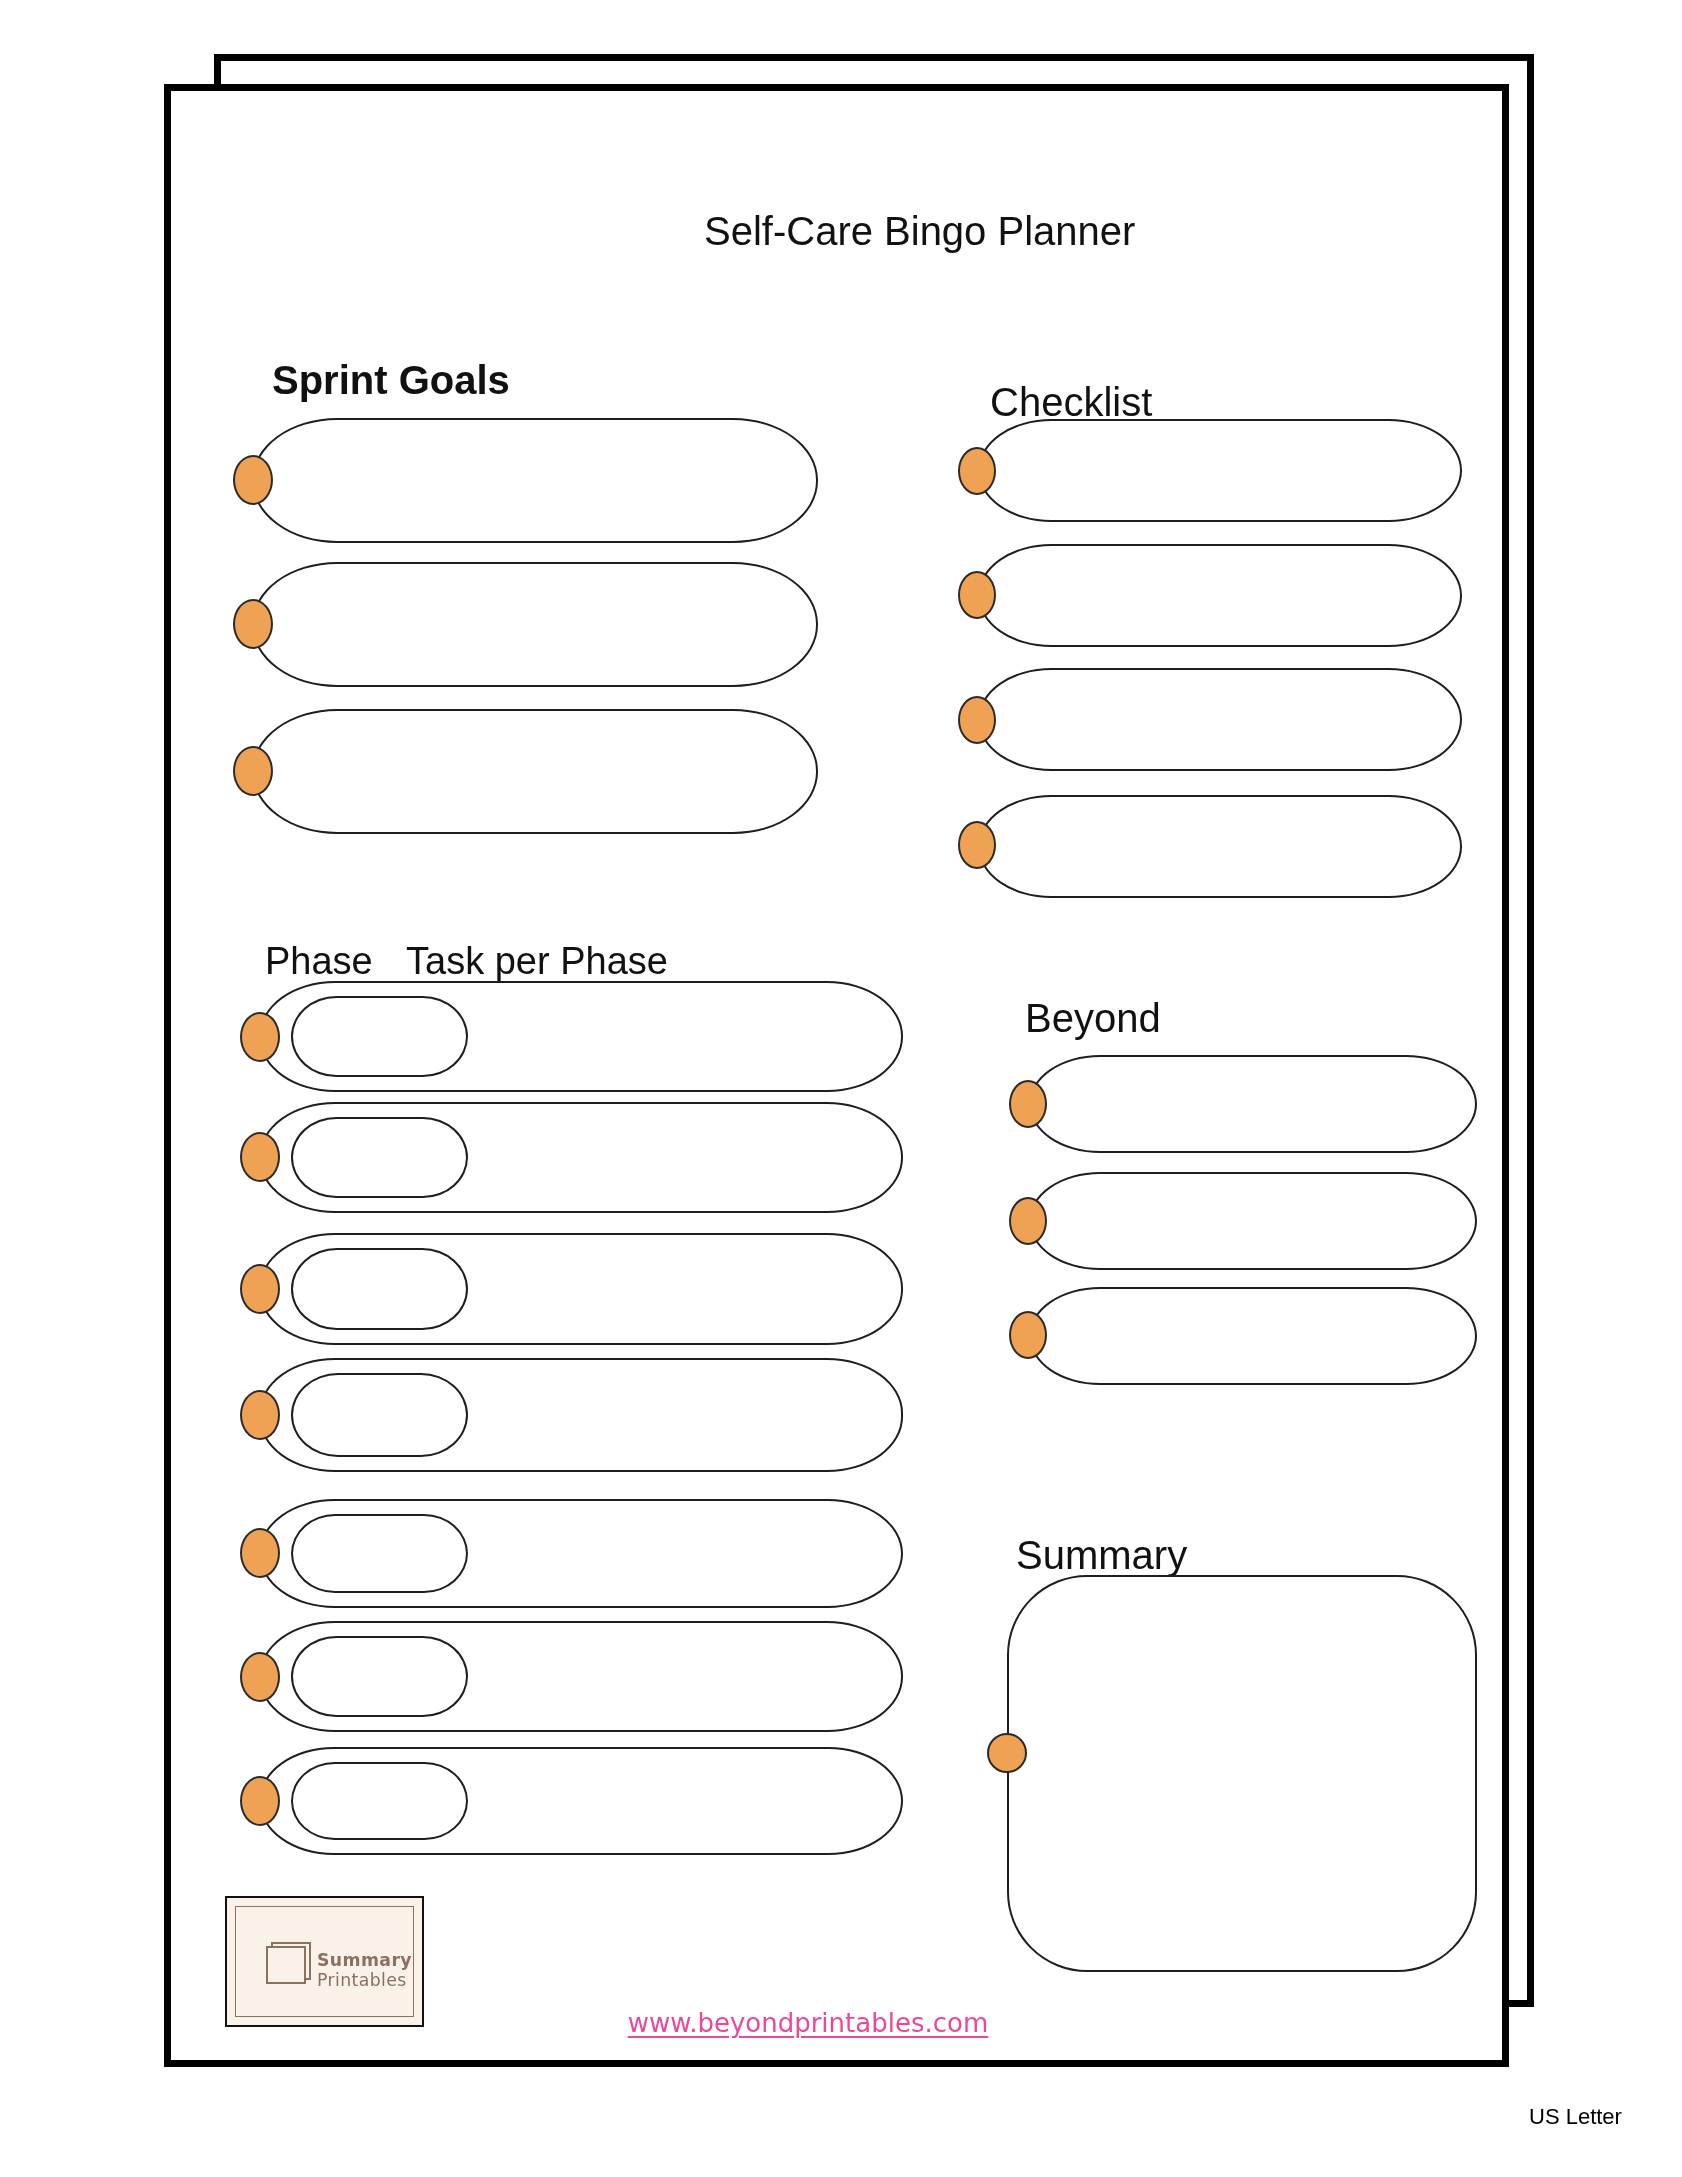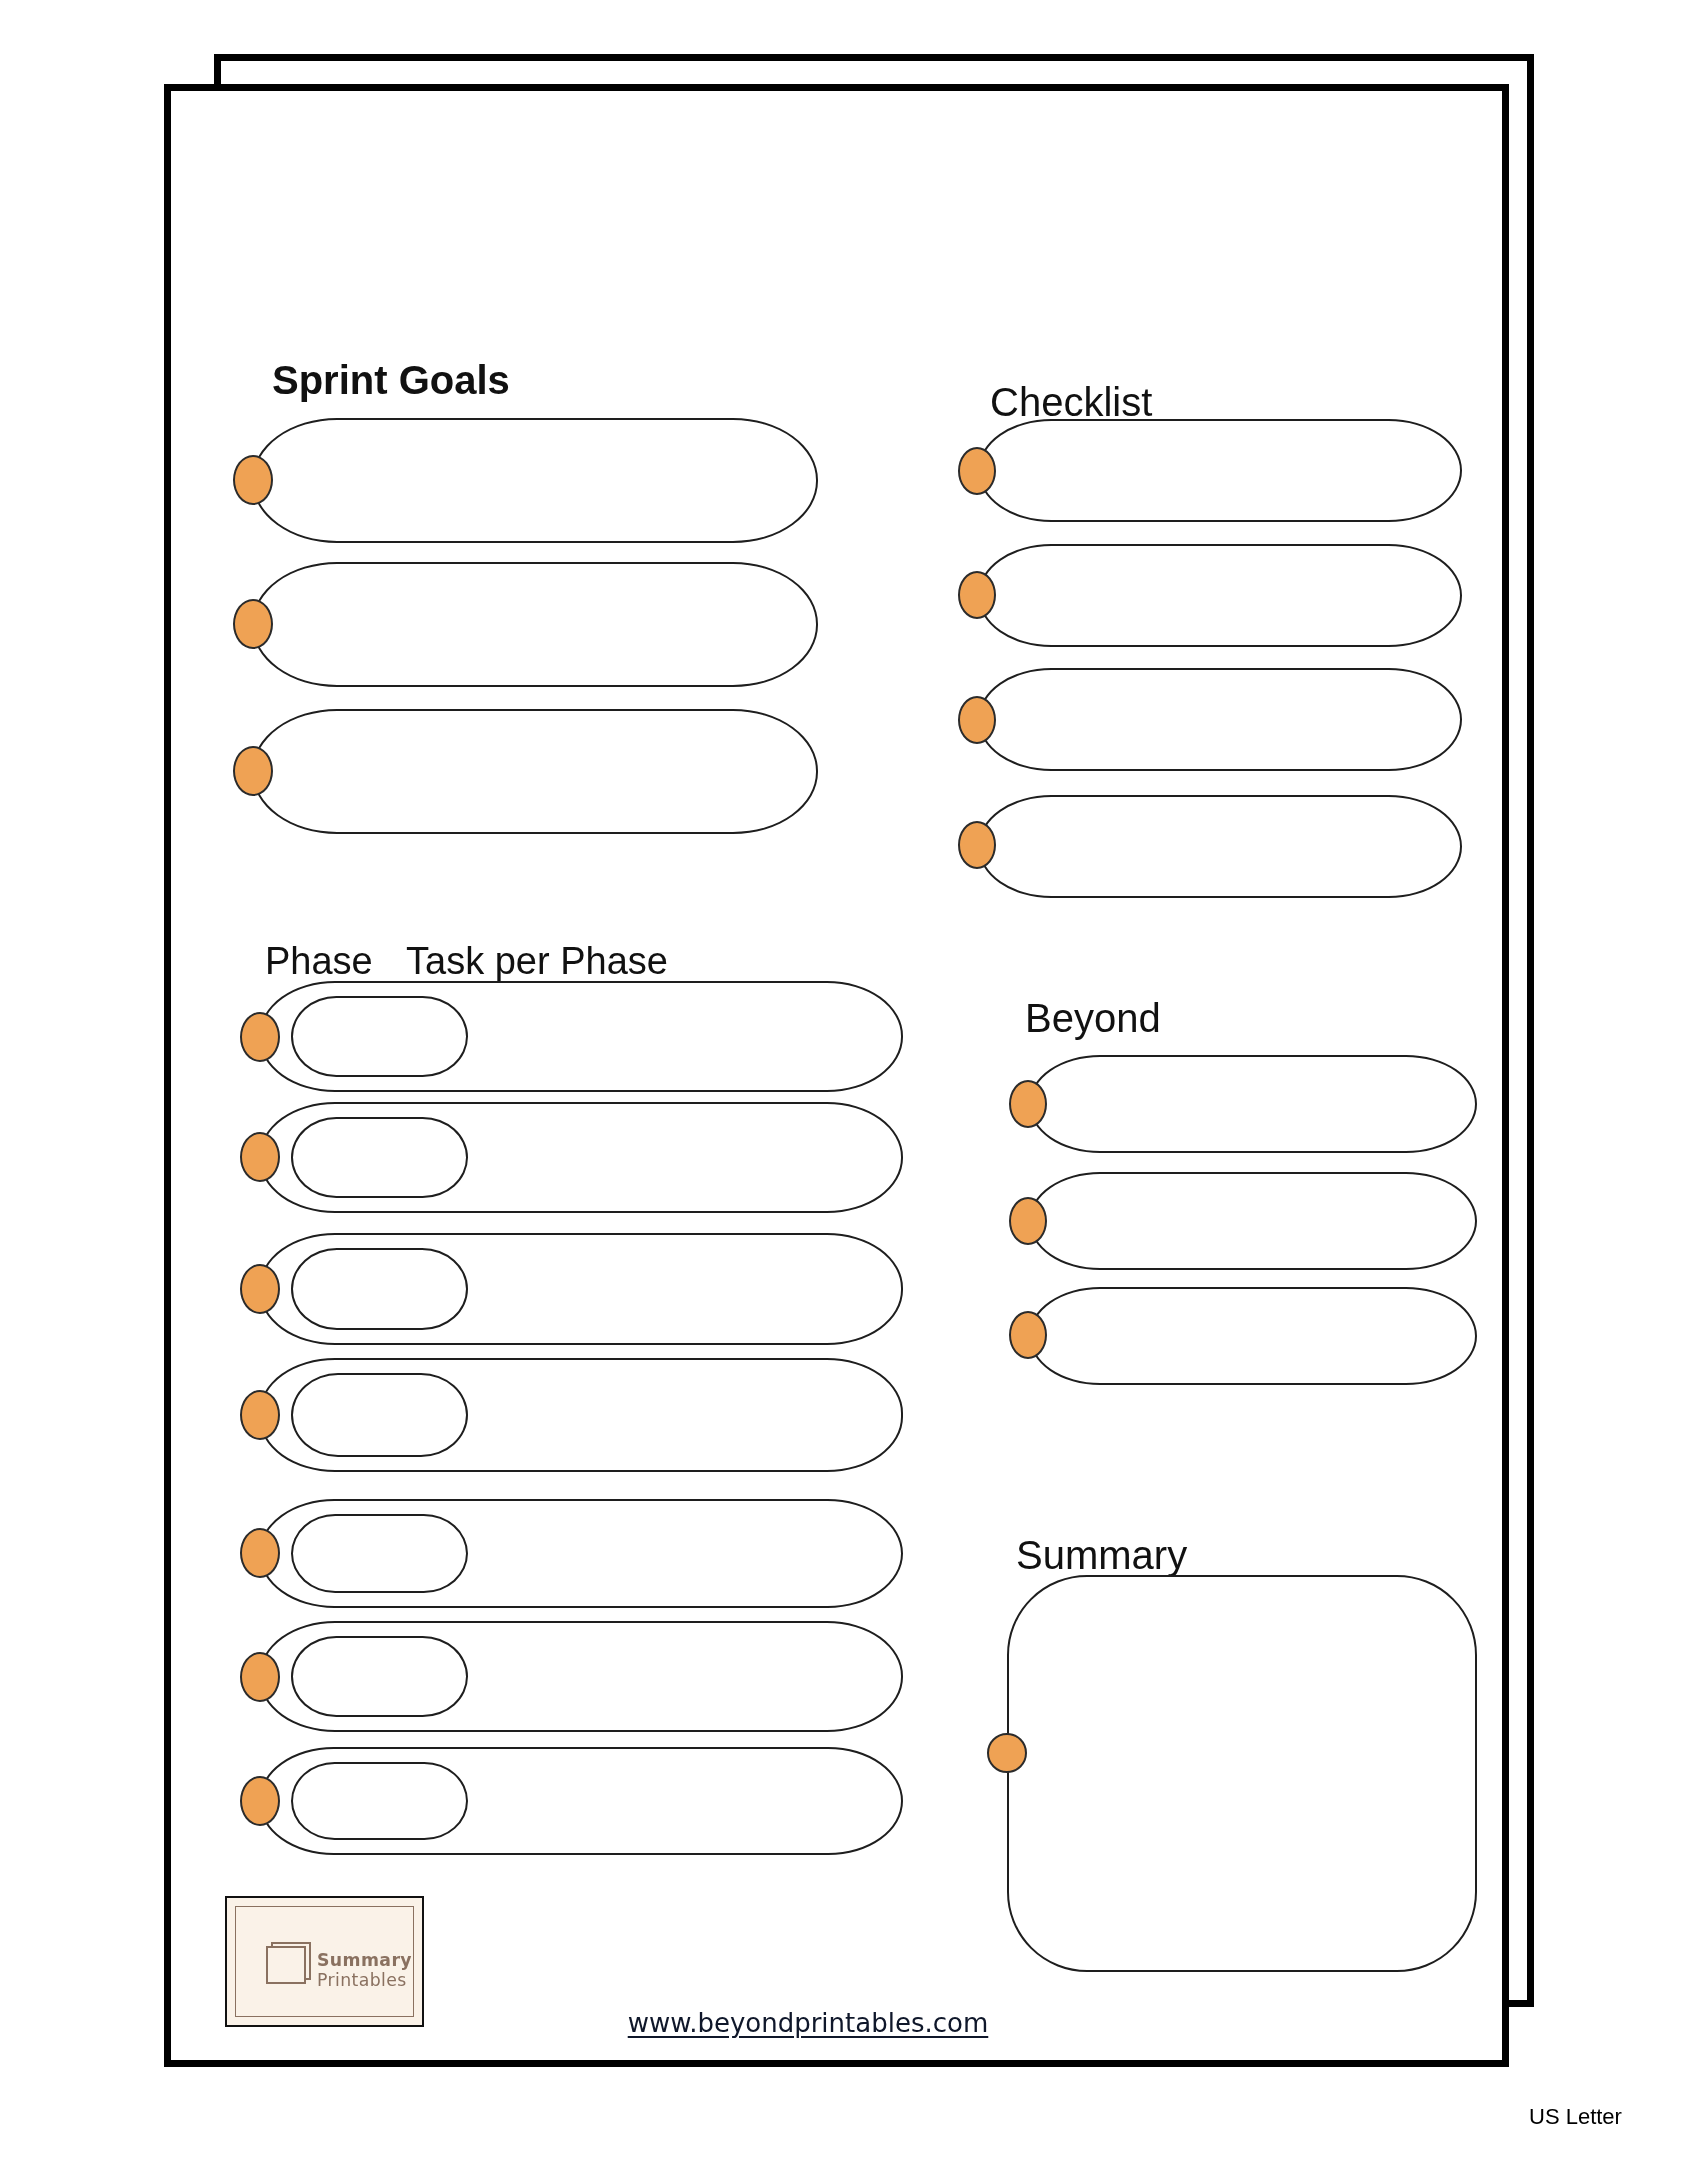--- a/index.html
+++ b/index.html
@@ -39,31 +39,32 @@
   
   .logo-box{position:absolute;left:225px;top:1896px;width:199px;height:131px;background:var(--cream);border:2.6px solid #111;}
   .logo-frame{position:absolute;left:7.8px;top:7.8px;right:7.8px;bottom:7.8px;border:1.7px solid var(--brown);}
   .logo-icon{position:absolute;left:39px;top:48px;width:43px;height:42px;}
   .logo-icon .sq{position:absolute;background:var(--cream);border:2.6px solid var(--brown);width:40px;height:38px;}
   .logo-icon .sq.back{left:5.2px;top:-4.3px;}
   .logo-icon .sq.frontsq{left:0;top:0;}
   .logo-text{position:absolute;left:90px;top:52px;display:flex;flex-direction:column;font-family:"DejaVu Sans", sans-serif;color:var(--brown);font-size:17.3px;line-height:1.18;letter-spacing:0.4px;}
   .logo-text .l1{font-weight:bold;}
 
-  .footer-url{position:absolute;left:605px;top:2008px;width:406px;text-align:center;font-family:"DejaVu Sans", sans-serif;font-size:26px;color:#0f172a;text-decoration:underline;text-underline-offset:3.5px;}
+  .footer-url{position:absolute;left:605px;top:2008px;width:406px;text-align:center;font-family:"DejaVu Sans", sans-serif;font-size:26px;color:#ec4899;text-decoration:underline;text-underline-offset:3.5px;}
   .paper-size{position:absolute;left:1529px;top:2104px;font-size:22px;color:#000;white-space:nowrap;}
 </style>
 </head>
 <body>
 
 <div class="canvas">
 
   <div class="sheet back"></div>
   <div class="sheet front"></div>
 
+  <div class="title">Self-Care Bingo Planner</div>
 
   <div class="section-label" style="left:272px;top:358px;font-weight:bold;">Sprint Goals</div>
   <div class="pill sprint-pill" style="top:418px;"></div>
   <div class="pill sprint-pill" style="top:562px;"></div>
   <div class="pill sprint-pill" style="top:709px;"></div>
   <span class="dot" style="left:233px;top:455px;"></span>
   <span class="dot" style="left:233px;top:599px;"></span>
   <span class="dot" style="left:233px;top:746px;"></span>
 
   <div class="section-label" style="left:990px;top:380px;">Checklist</div>

